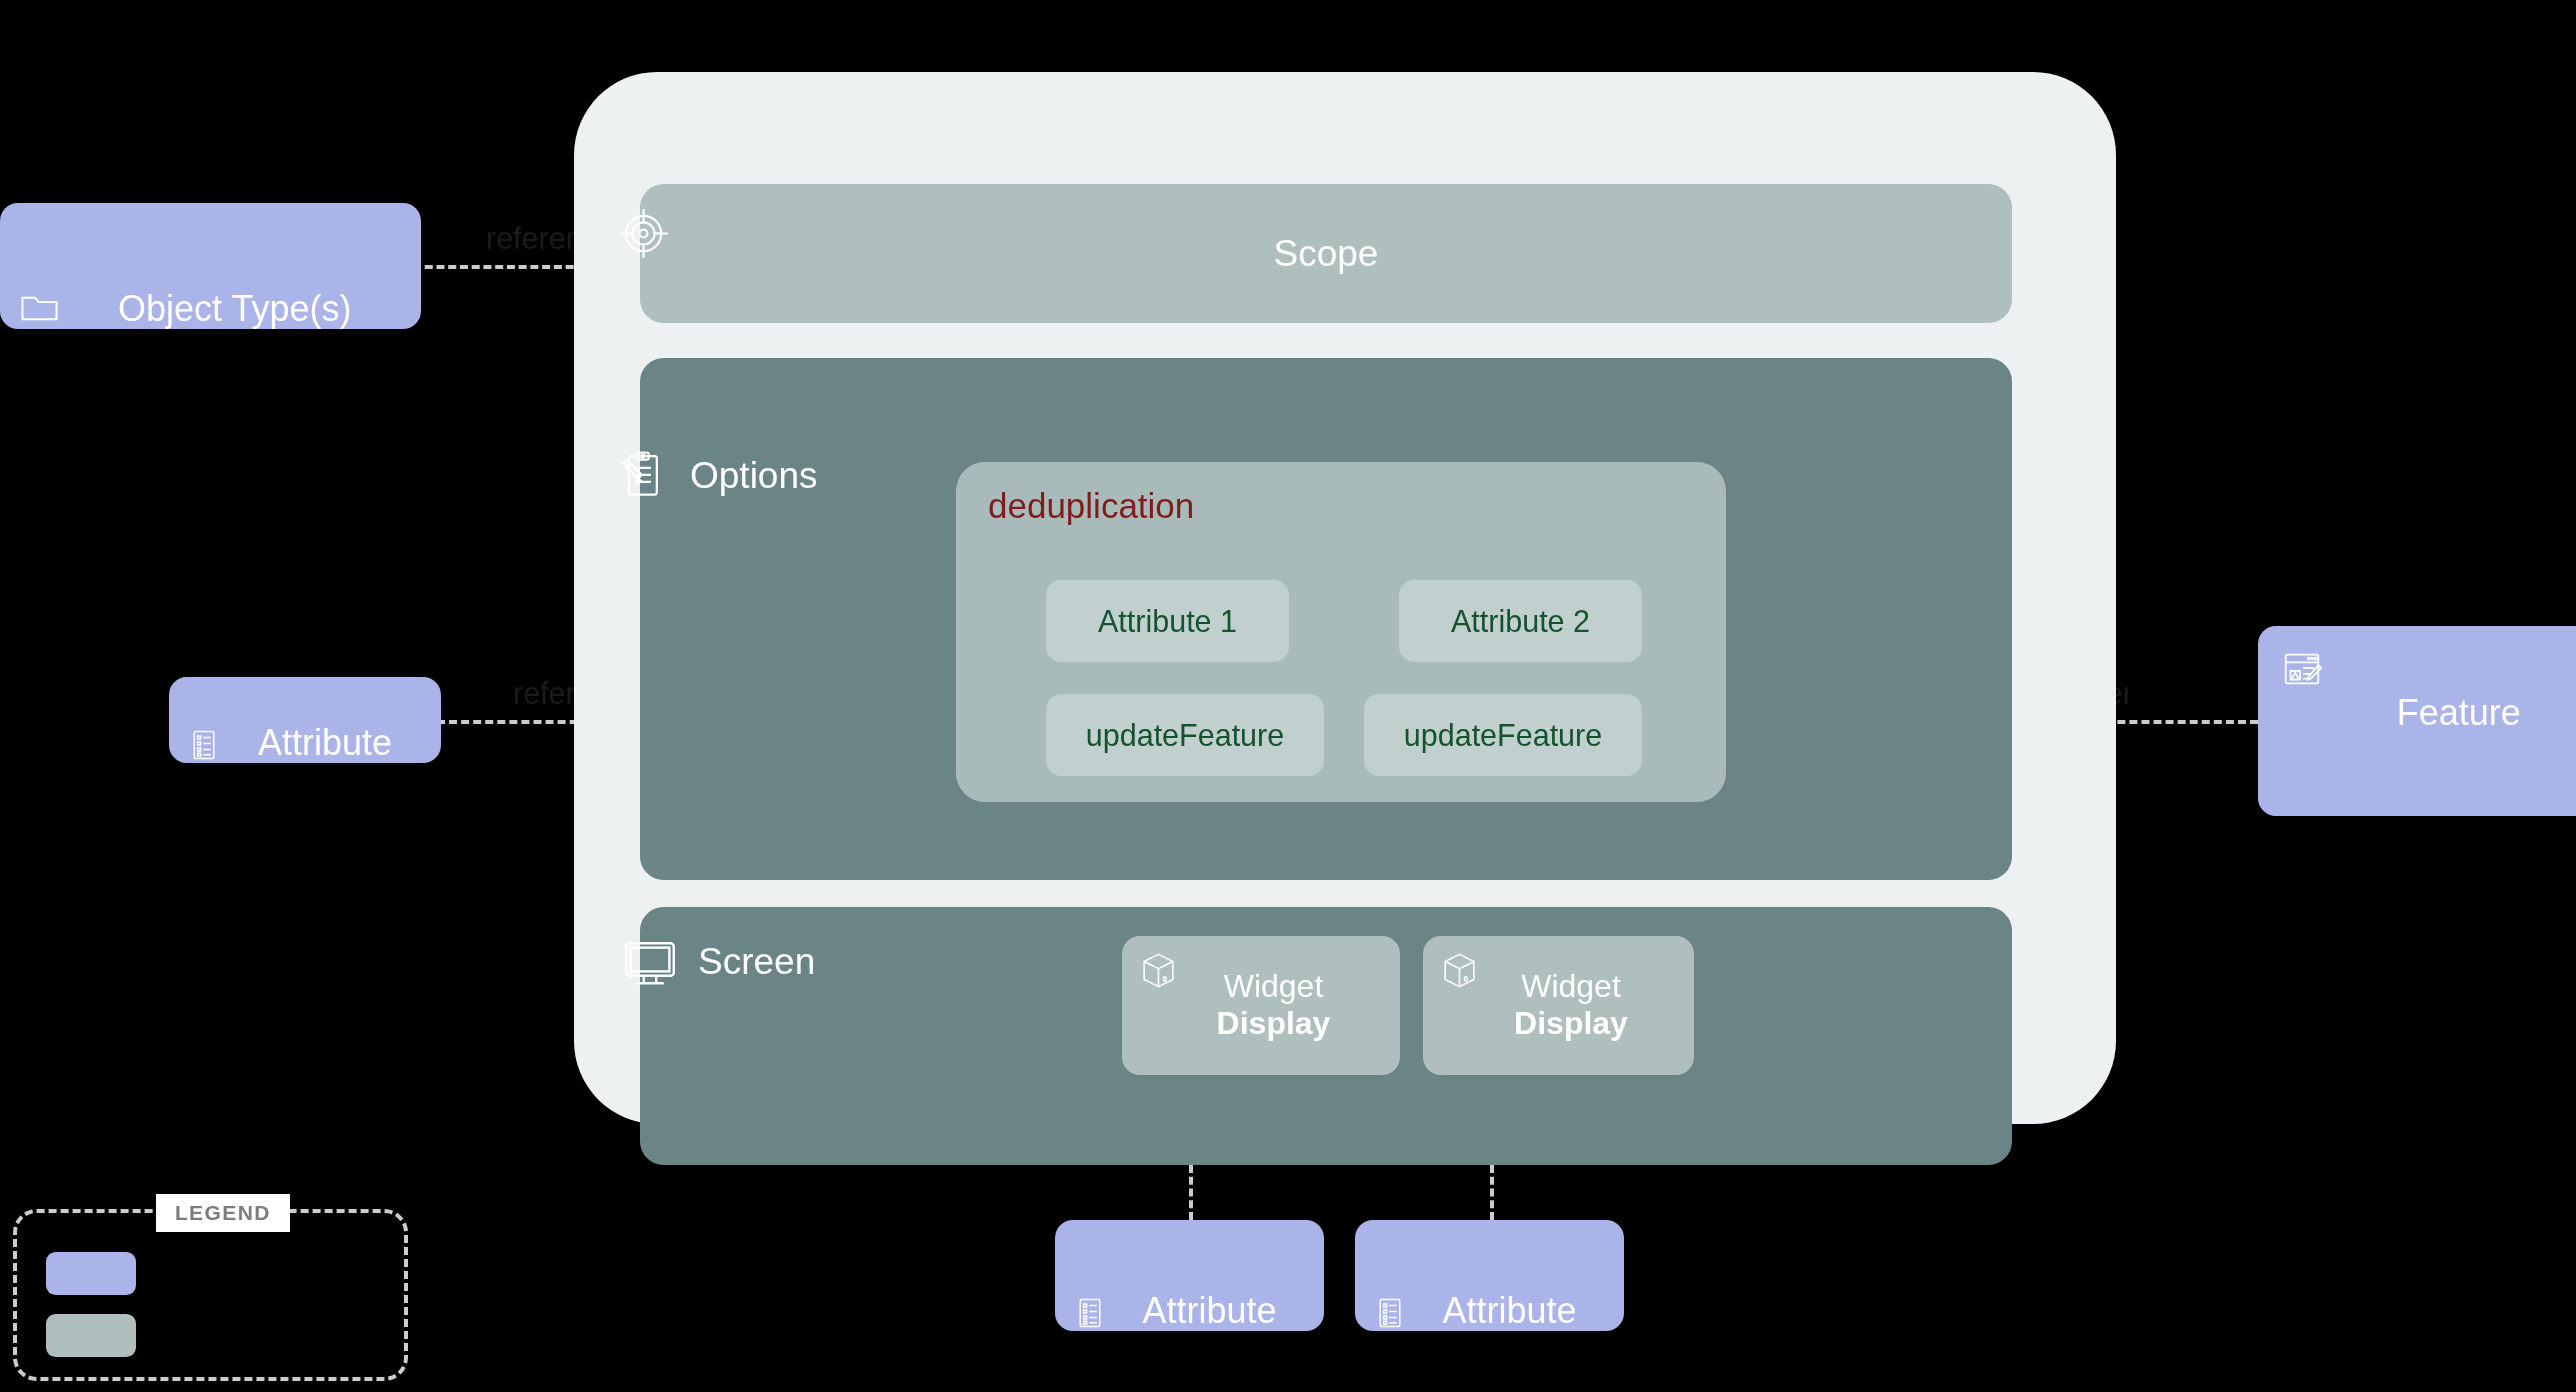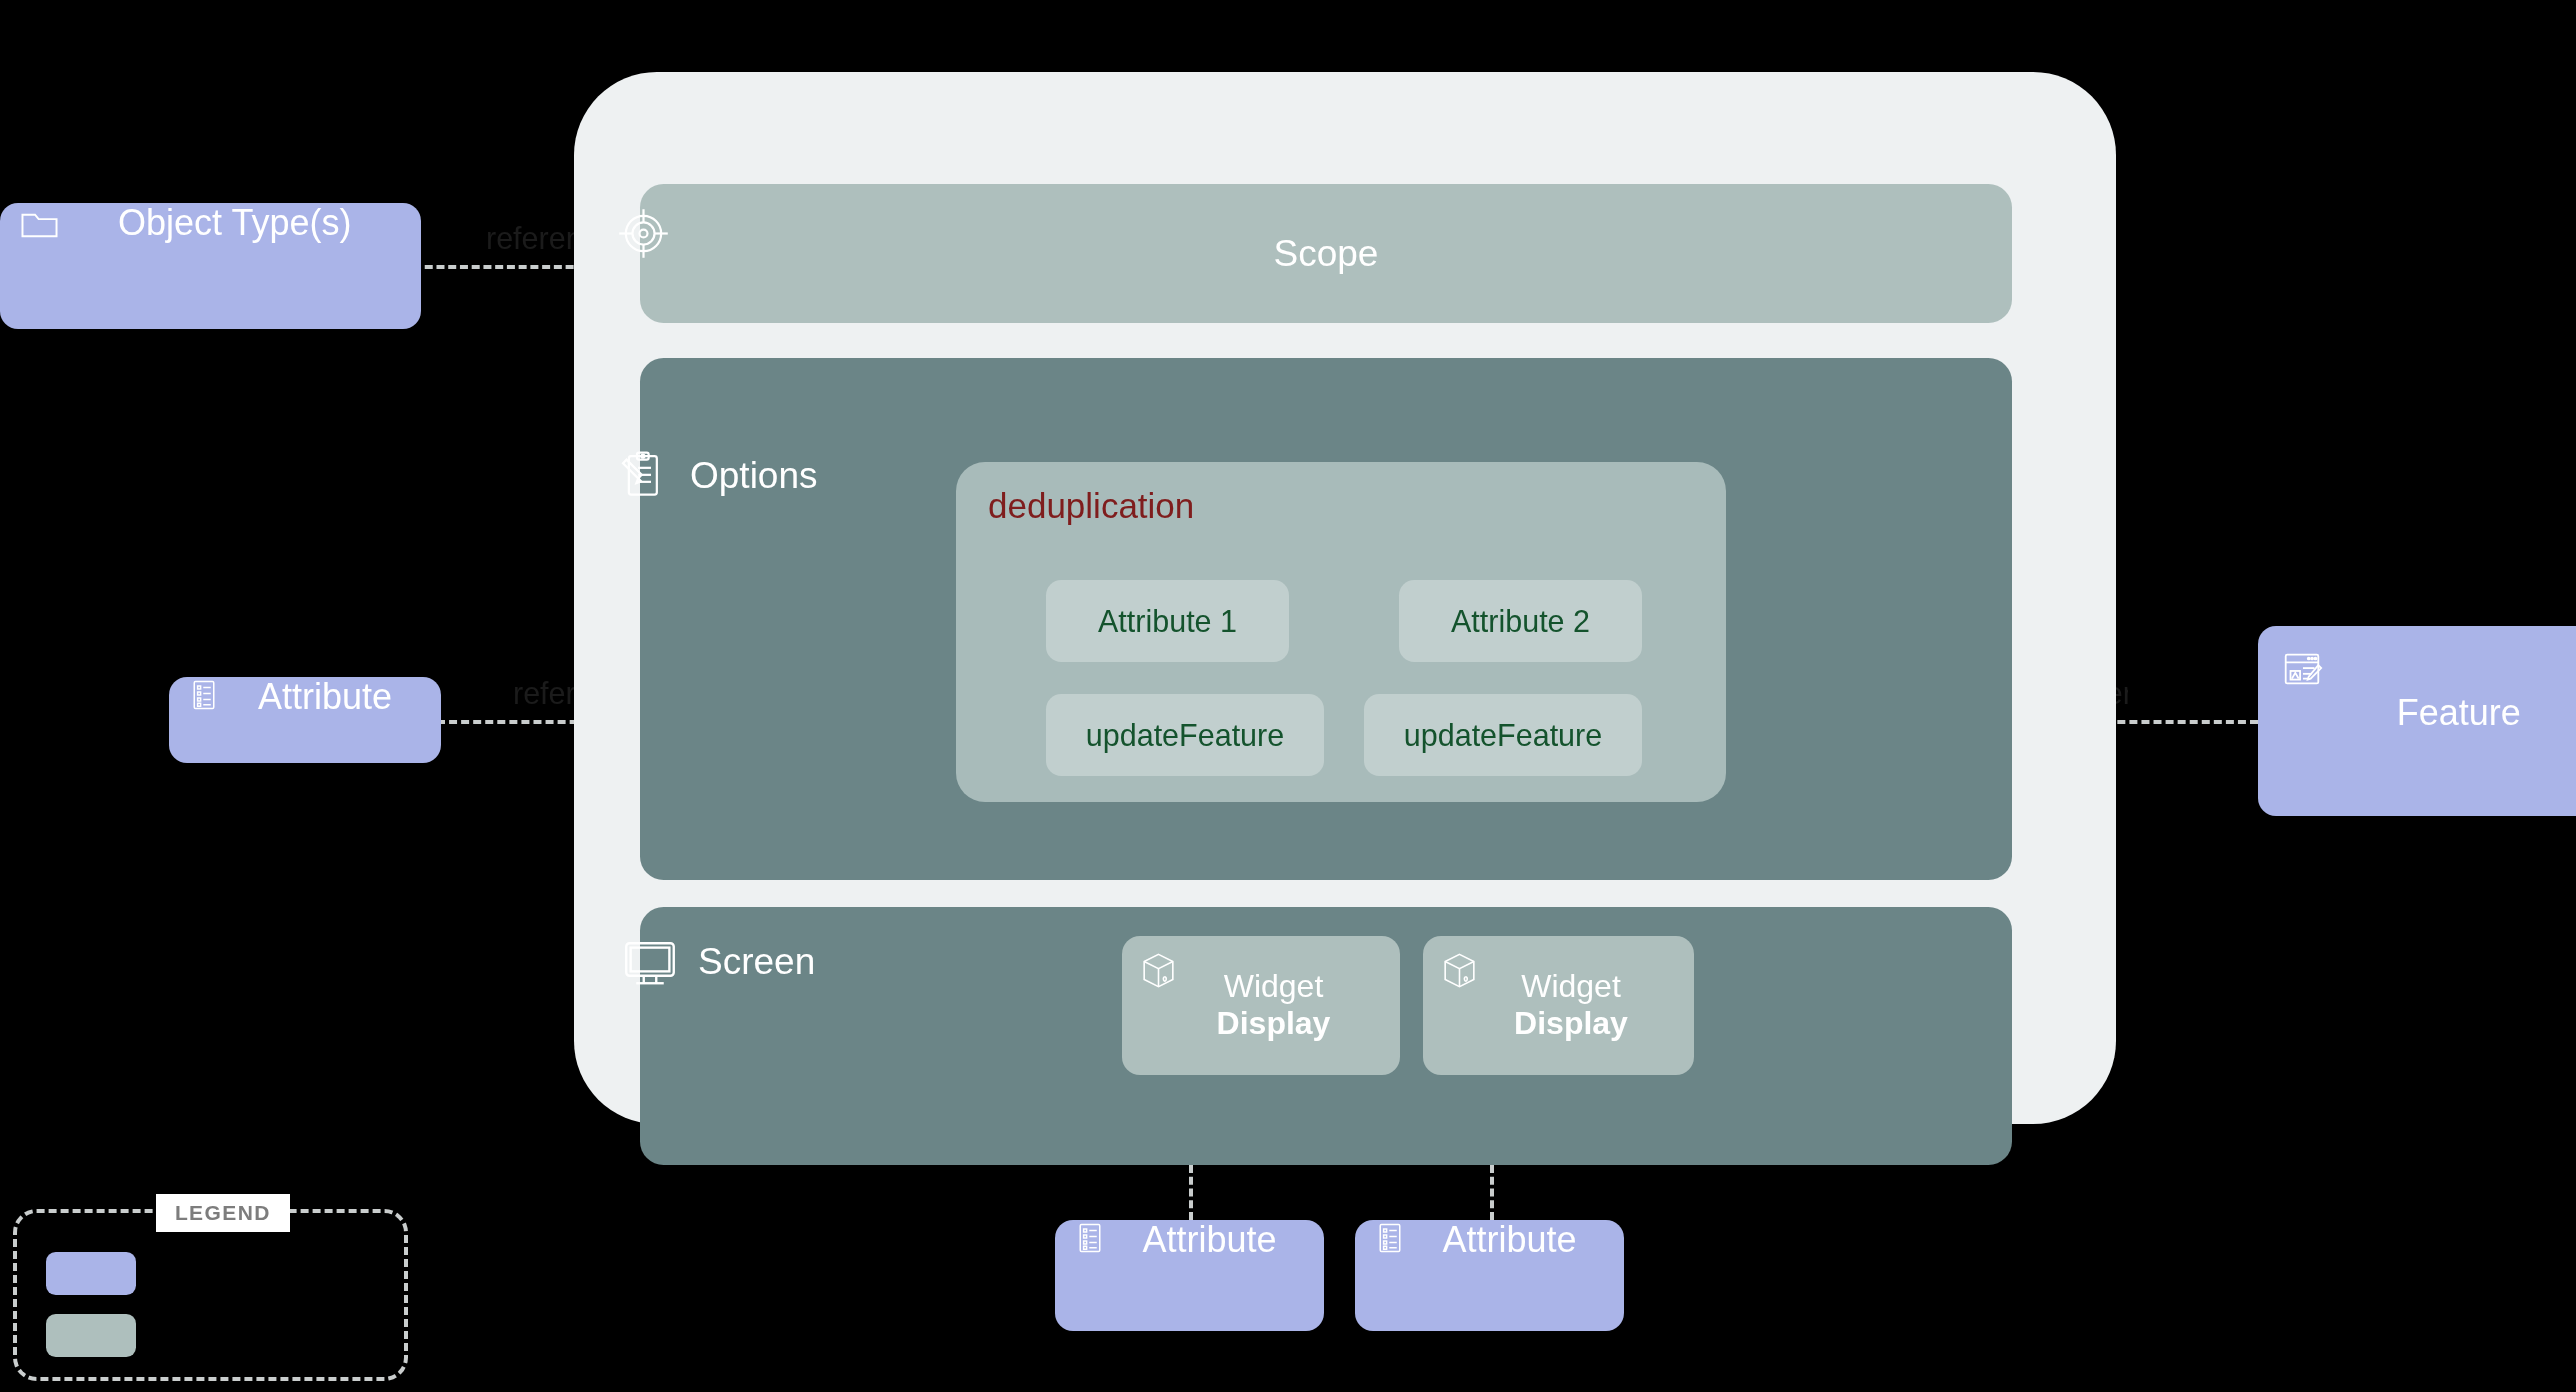--- a/index.html
+++ b/index.html
@@ -20,21 +20,21 @@
     height: 1392px;
     background: #000000;
   }
 
   
   .ext-node {
     position: absolute;
     background: #aab4e8;
     border-radius: 18px;
     display: flex;
-    align-items: flex-start;
+    align-items: flex-end;
     box-sizing: border-box;
     color: #ffffff;
   }
   .ext-node .ext-icon {
     flex: 0 0 auto;
     display: flex;
     align-items: center;
     justify-content: center;
   }
   .ext-node .ext-label {

